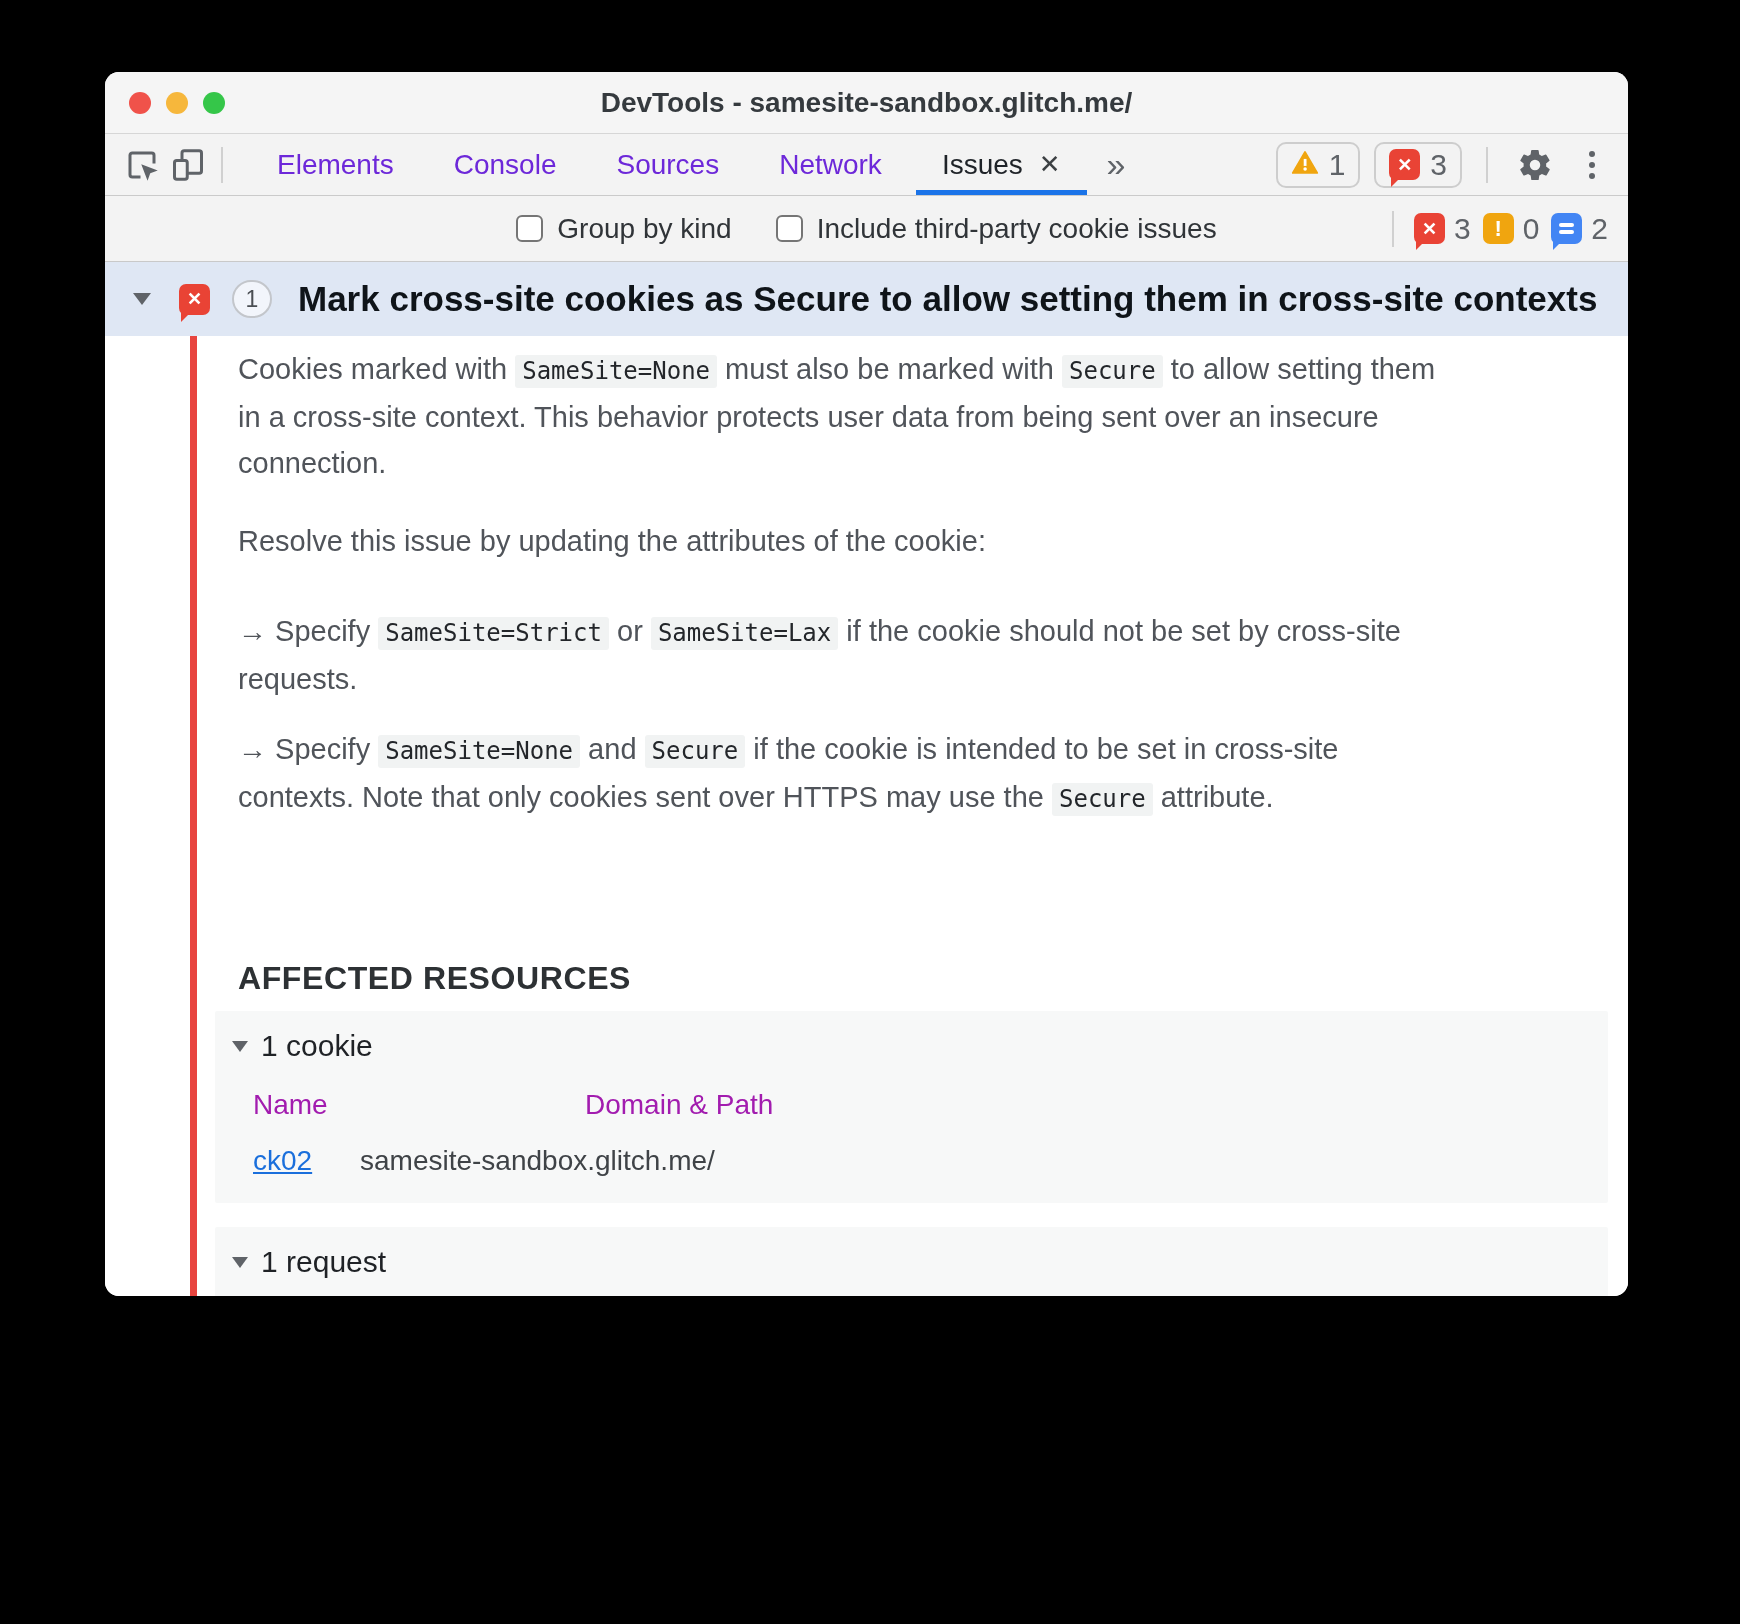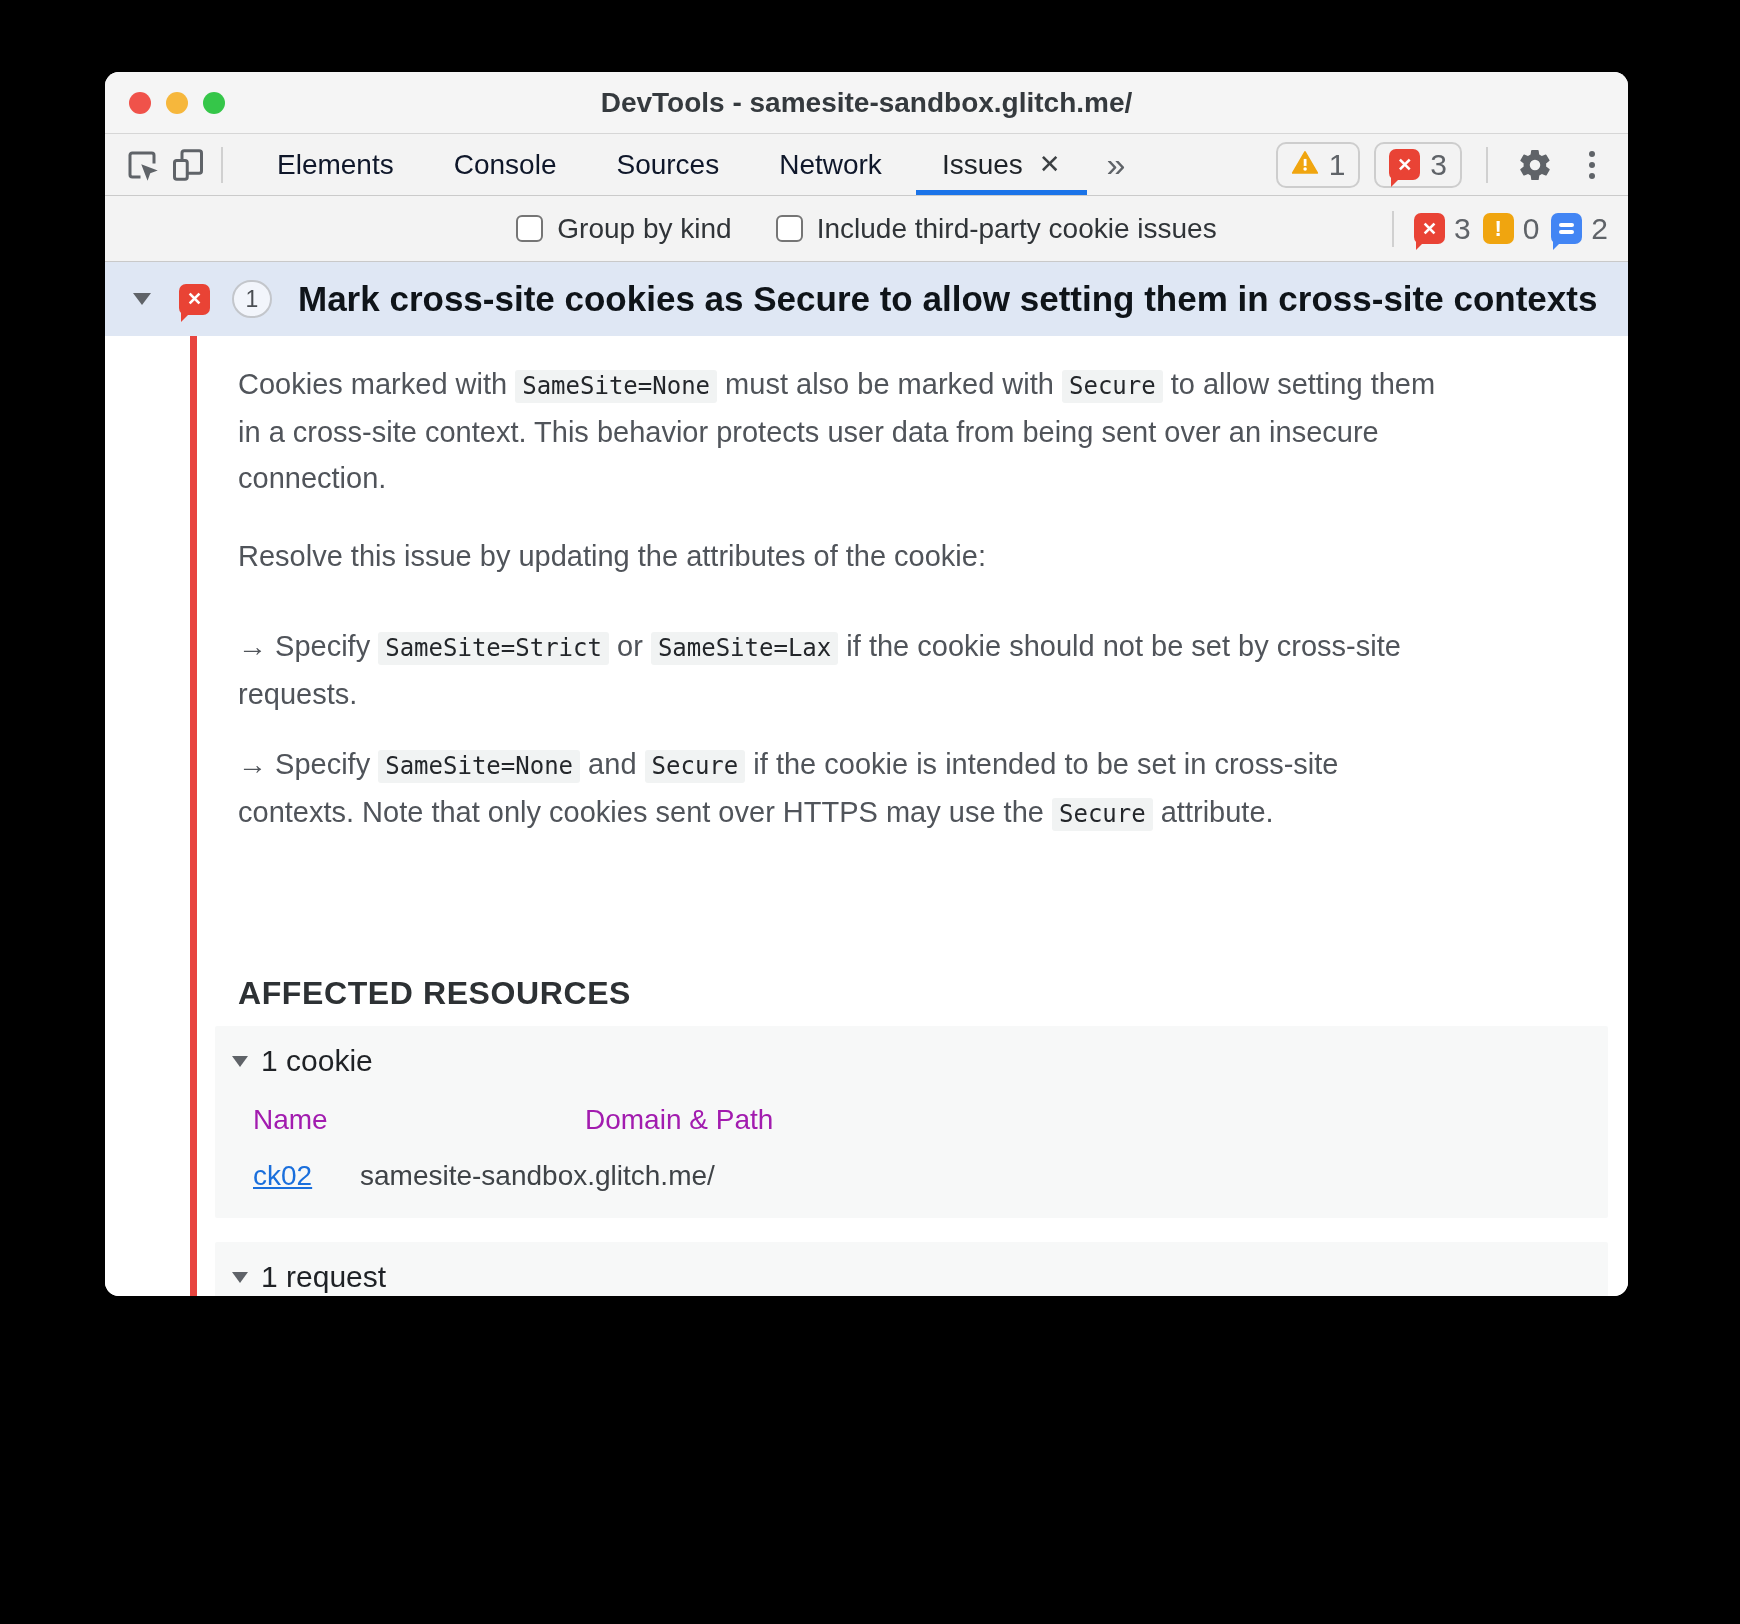--- a/index.html
+++ b/index.html
@@ -25,21 +25,21 @@
   .light.yellow{background:#f6b73c;}
   .light.green{background:#35c649;}
   .win-title{position:absolute;left:0;right:0;text-align:center;font-size:28px;font-weight:700;color:#353a3e;}
 
   
   .tabbar{height:62px;background:#f3f3f3;border-bottom:1px solid #cacaca;display:flex;align-items:stretch;position:relative;}
   .icon-btn{width:46px;display:flex;align-items:center;justify-content:center;align-self:center;height:46px;border-radius:4px;}
   .icon-btn svg{display:block;}
   .vdiv{width:2px;background:#d0d0d0;height:36px;align-self:center;margin:0 10px;}
   .tabs{display:flex;align-items:stretch;margin-left:14px;}
-  .tab{display:flex;align-items:center;padding:0 30px;font-size:28px;color:#0f172a;position:relative;cursor:default;}
+  .tab{display:flex;align-items:center;padding:0 30px;font-size:28px;color:#6d28d9;position:relative;cursor:default;}
   .tab.active{color:#1f2328;}
   .tab.active .underline{position:absolute;left:4px;right:4px;bottom:0;height:5px;background:var(--accent-blue);}
   .tab .close{margin-left:16px;font-size:26px;color:#3c4043;}
   .overflow{display:flex;align-items:center;font-size:34px;color:#5f6368;padding:0 16px;}
   .tab-right{position:absolute;right:16px;top:0;bottom:0;display:flex;align-items:center;gap:14px;}
   .count-box{display:flex;align-items:center;gap:10px;border:2px solid #cdcdcd;border-radius:10px;height:46px;padding:0 13px;}
   .count-num{font-size:30px;color:#5f6368;}
   .bubble{position:relative;width:31px;height:31px;border-radius:7px;background:var(--error-red);display:flex;align-items:center;justify-content:center;color:#fff;font-size:18px;font-weight:700;}
   .bubble::after{content:"";position:absolute;left:2px;bottom:-7px;width:0;height:0;border:7px solid transparent;border-top-color:var(--error-red);border-left-color:var(--error-red);}
   .kebab{display:flex;flex-direction:column;gap:5px;align-items:center;justify-content:center;width:40px;height:46px;}
@@ -66,21 +66,21 @@
   .issue-header{height:74px;background:var(--issue-header-bg);display:flex;align-items:center;padding-left:28px;}
   .tri-down{width:0;height:0;border-left:9px solid transparent;border-right:9px solid transparent;border-top:12px solid #5f6368;}
   .issue-header .bubble{margin-left:28px;}
   .pill{margin-left:22px;min-width:40px;height:38px;border:2px solid #c3c6cb;border-radius:20px;background:rgba(255,255,255,.6);display:flex;align-items:center;justify-content:center;font-size:23px;color:#4a4e53;padding:0 10px;}
   .issue-title{margin-left:26px;font-size:35px;font-weight:700;color:#0f1419;}
 
   
   .content{position:relative;height:1136px;background:#fff;padding:0 20px 0 110px;overflow:hidden;}
   .red-rule{position:absolute;left:85px;top:0;width:7px;height:1104px;background:var(--rule-red);}
   .para{margin:0 160px 0 23px;font-size:29px;line-height:46px;color:#50545a;max-width:1210px;}
-  .para.first{padding-top:25px;}
+  .para.first{padding-top:10px;}
   .para.intro{margin-top:32px;}
   .para.bullet{margin-top:44px;}
   .para.bullet + .para.bullet{margin-top:24px;}
   .code{font-family:"DejaVu Sans Mono","Liberation Mono",monospace;font-size:24px;background:#f1f3f3;border-radius:3px;padding:2px 7px 3px;color:#23262a;}
   .affected-heading{margin:138px 0 0 23px;font-size:32px;font-weight:700;letter-spacing:.6px;color:#2d3134;}
   .resource-box{margin-top:14px;background:#f7f8f8;border-radius:2px;padding:18px 0 26px 0;}
   .resource-box + .resource-box{margin-top:24px;}
   .group-head{display:flex;align-items:center;gap:13px;padding-left:17px;}
   .tri-sm{width:0;height:0;border-left:8px solid transparent;border-right:8px solid transparent;border-top:11px solid #5f6368;}
   .group-label{font-size:30px;color:#1f2226;}

